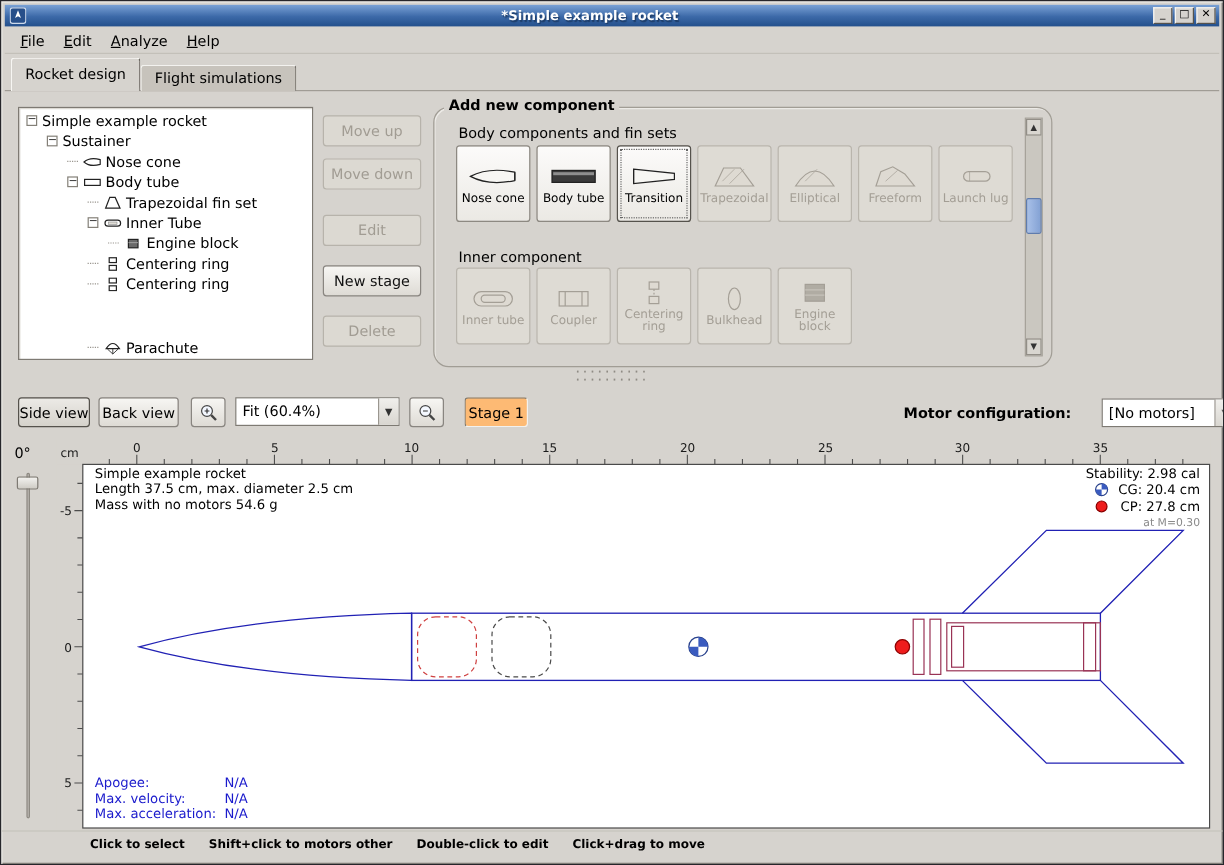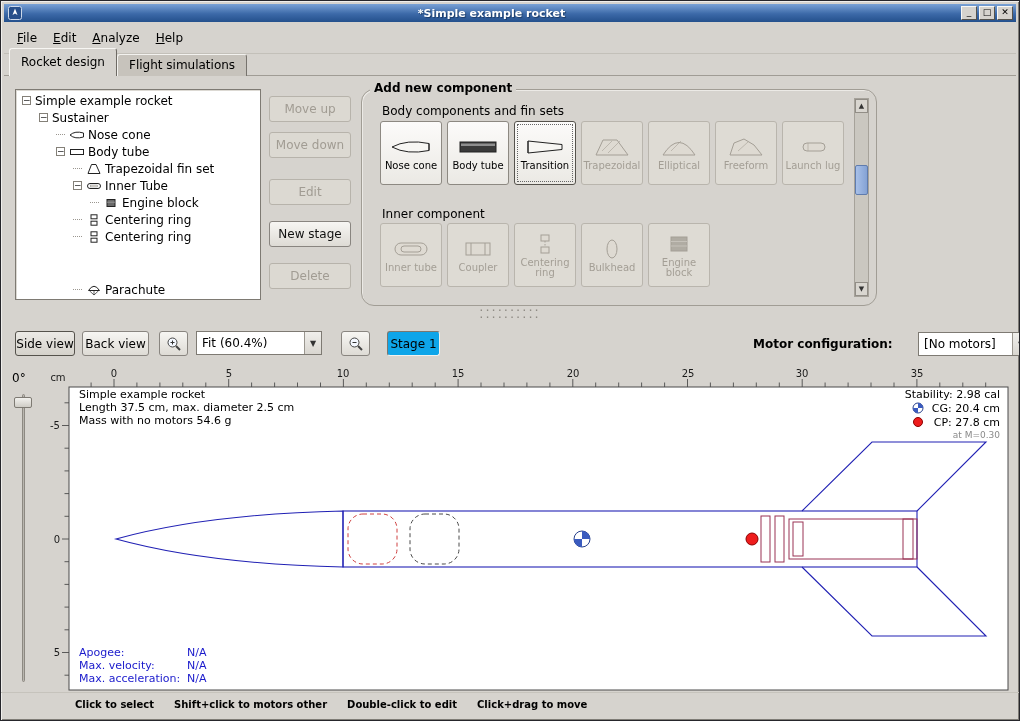--- a/index.html
+++ b/index.html
@@ -16,21 +16,21 @@
     background:linear-gradient(180deg,#7aa2d6 0%,#3c69a8 55%,#24508c 100%);
     display:flex;align-items:center;padding:0 2px;}
   .app-icon{width:14px;height:14px;margin-left:2px;flex:0 0 auto;}
   .title-text{flex:1;text-align:center;color:#fff;font-weight:bold;font-size:11px;
     text-shadow:1px 1px 1px #1c3b66;white-space:nowrap;overflow:hidden;}
   .win-controls{display:flex;gap:2px;margin-right:1px;}
   .win-btn{width:16px;height:14px;background:#d6d3ce;border:1px solid;
     border-color:#f8f7f4 #55524c #55524c #f8f7f4;font-size:9px;line-height:11px;
     text-align:center;color:#000;cursor:default;overflow:hidden;}
   
-  .menubar{position:absolute;top:22px;left:3px;right:3px;height:31px;display:flex;
+  .menubar{position:absolute;top:22px;left:3px;right:3px;height:22px;display:flex;
     align-items:center;padding-left:5px;border-bottom:1px solid #c3c0b9;}
   .menu-item{padding:3px 8px;}
   
   .tab-line{position:absolute;top:74px;left:3px;right:3px;border-top:1px solid #a09c95;z-index:1;}
   .tabstrip{position:absolute;top:47px;left:8px;height:28px;display:flex;align-items:flex-end;z-index:2;}
   .tab{border:1px solid;border-color:#f3f2ef #77736d #c9c5be #f3f2ef;border-bottom:none;
     padding:3px 11px 4px;background:#c7c3bc;border-radius:3px 3px 0 0;position:relative;}
   .tab.active{background:#d6d3ce;padding:6px 11px 7px;z-index:3;
     border-color:#f7f6f3 #6e6a64 #d6d3ce #f7f6f3;}
   
@@ -70,21 +70,21 @@
   .sb-thumb{position:absolute;left:0;right:0;top:52px;height:30px;
     background:linear-gradient(90deg,#a8c0e8,#84a2d4);border:1px solid #5f7cae;border-radius:2px;}
   
   .splitter{position:absolute;top:306px;left:0;right:0;height:16px;text-align:center;
     color:#8f8b84;font-size:13px;line-height:7px;letter-spacing:2px;}
   
   .tb-btn{position:absolute;top:330px;height:25px;border-radius:3px;display:flex;
     align-items:center;justify-content:center;gap:2px;background:linear-gradient(#f7f6f3,#dedbd5);
     border:1px solid #898580;}
   .tb-btn.selected{border-color:#55524c;background:linear-gradient(#eceae6,#d5d2cb);}
-  .tb-btn.pressed{background:#0ea5e9;border:1px solid;border-color:#7b776f #f2f1ee #f2f1ee #7b776f;}
+  .tb-btn.pressed{background:#fdba74;border:1px solid;border-color:#7b776f #f2f1ee #f2f1ee #7b776f;}
   .combo{position:absolute;background:#fff;border:1px solid #7e7a73;display:flex;align-items:center;height:24px;}
   .combo-text{flex:1;padding:0 5px;white-space:nowrap;overflow:hidden;}
   .combo-arrow{width:17px;align-self:stretch;background:linear-gradient(#f0efec,#d9d6d0);
     border-left:1px solid #9a968f;display:flex;align-items:center;justify-content:center;
     font-size:8px;color:#333;}
   .motor-label{position:absolute;left:752px;top:336px;font-weight:bold;}
   
   .figure{position:absolute;left:0;top:365px;width:1020px;height:325px;}
   .rot-label{position:absolute;left:11px;top:5px;}
   .rot-track{position:absolute;left:21px;top:28px;width:3px;height:288px;background:#b9b6af;
@@ -373,21 +373,21 @@
   <div class="tb-btn selected" style="left:14px;width:60px">Side view</div>
   <div class="tb-btn" style="left:81px;width:67px">Back view</div>
   <div class="tb-btn" style="left:158px;width:29px">
     <svg width="16" height="16" viewBox="0 0 16 16">
         <circle cx="6.5" cy="6.5" r="4.5" fill="#f4f8ff" stroke="#444"></circle>
         <line x1="10" y1="10" x2="14" y2="14" stroke="#444" stroke-width="2"></line>
         <line x1="4.5" y1="6.5" x2="8.5" y2="6.5" stroke="#333"></line>
         <line x1="6.5" y1="4.5" x2="6.5" y2="8.5" stroke="#333"></line>
       </svg>
   </div>
-  <div class="combo" style="left:195px;top:330px;width:126px">
+  <div class="combo" style="left:195px;top:330px;width:137px">
     <span class="combo-text">Fit (60.4%)</span>
     <span class="combo-arrow">▼</span>
   </div>
   <div class="tb-btn" style="left:340px;width:29px">
     <svg width="16" height="16" viewBox="0 0 16 16">
         <circle cx="6.5" cy="6.5" r="4.5" fill="#f4f8ff" stroke="#444"></circle>
         <line x1="10" y1="10" x2="14" y2="14" stroke="#444" stroke-width="2"></line>
         <line x1="4.5" y1="6.5" x2="8.5" y2="6.5" stroke="#333"></line>
       </svg>
   </div>

